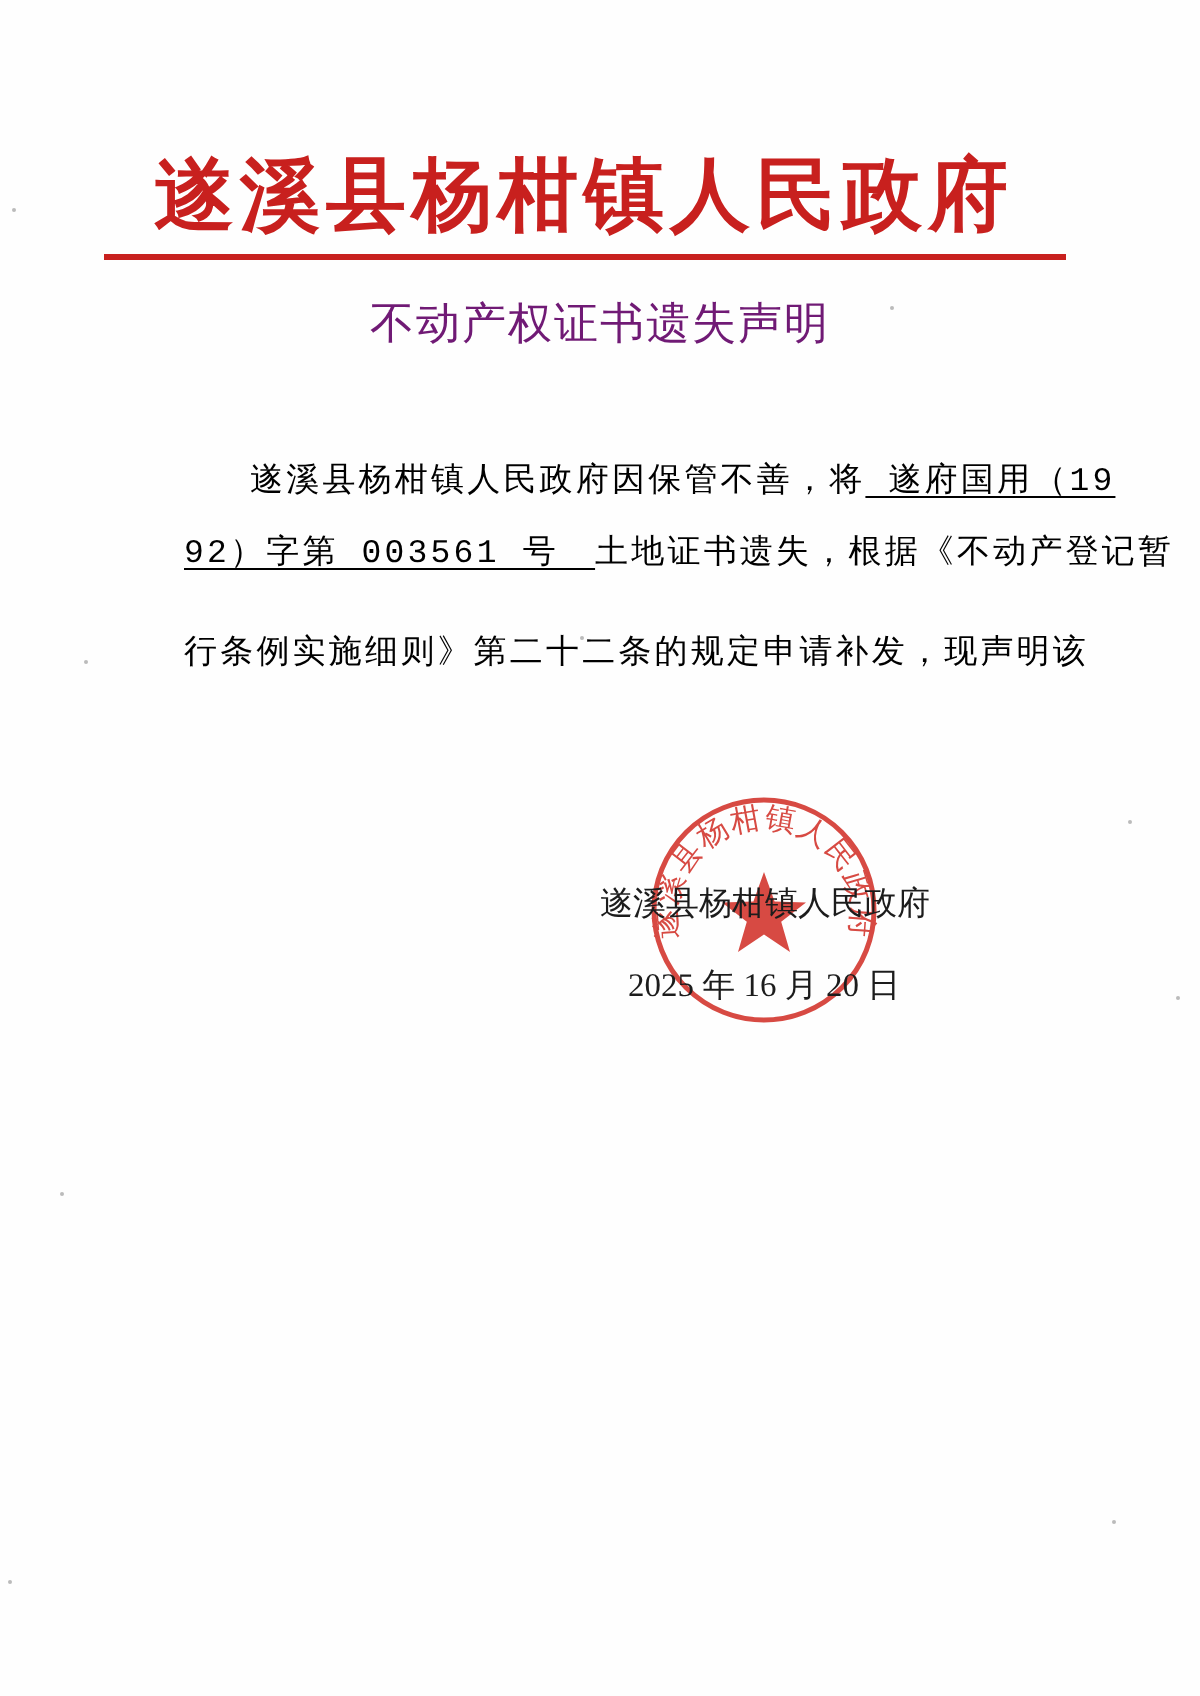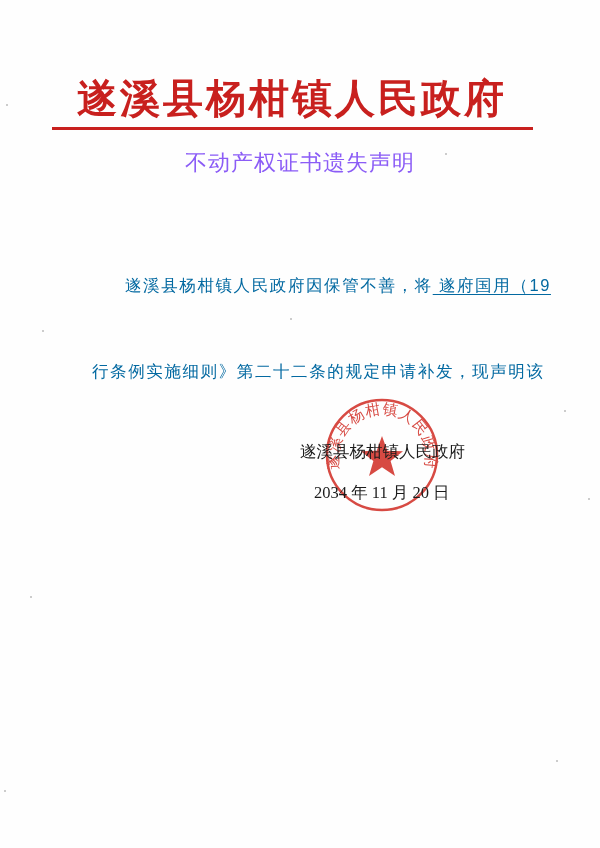--- a/index.html
+++ b/index.html
@@ -44,34 +44,33 @@
     }
     .doc-title {
       position: absolute;
       left: 0;
       top: 148px;
       width: 600px;
       text-align: center;
       font-family: "DejaVu Sans", "Liberation Sans", sans-serif;
       font-size: 22px;
       letter-spacing: 1px;
-      color: #8b5cf6;
+      color: #701a75;
       line-height: 30px;
     }
     .body-text {
       position: absolute;
       left: 92px;
       width: 412px;
-      font-family: Liberation Sans, sans-serif;
+      font-family: Liberation Mono, monospace;
       font-size: 16.5px;
-      color: #0369a1;
+      color: #000000;
       letter-spacing: 1.6px;
       line-height: 30px;
       white-space: nowrap;
-      margin-top: 44px;
     }
     .line1 { top: 226px; left: 125px; }
     .line2 { top: 262px; }
     .line3 { top: 312px; }
     .line4 { top: 330px; }
     .line5 { top: 366px; left: 125px; }
     .u {
       text-decoration: underline;
       text-underline-offset: 3px;
     }
@@ -119,35 +118,38 @@
 <div class="page">
 
   <div class="masthead">遂溪县杨柑镇人民政府</div>
   <div class="red-rule"></div>
 
   <div class="doc-title">不动产权证书遗失声明</div>
 
   <div class="body-text line1">
     <span>遂溪县杨柑镇人民政府因保管不善，将</span><span class="u"> 遂府国用（19</span>
   </div>
+  <div class="body-text line2">
+    <span class="u">92）字第 003561 号　</span><span>土地证书遗失，根据《不动产登记暂</span>
+  </div>
   <div class="body-text line3">行条例实施细则》第二十二条的规定申请补发，现声明该</div>
 
   <svg class="seal" viewBox="0 0 118 118">
     <defs>
       <path id="sealArc" d="M 18 78 A 44 44 0 1 1 100 78" fill="none"></path>
     </defs>
     <circle cx="59" cy="59" r="55" fill="none" stroke="#d2322a" stroke-width="2.5"></circle>
     <text font-family="DejaVu Serif, serif" font-size="15" fill="#d2322a" letter-spacing="1">
       <textPath href="#sealArc" startOffset="50%" text-anchor="middle">遂溪县杨柑镇人民政府</textPath>
     </text>
     <polygon fill="#d2322a" points="59,40 64.3,54.7 80,55.3 67.6,64.9 72,80 59,71.2 46,80 50.4,64.9 38,55.3 53.7,54.7"></polygon>
   </svg>
 
   <div class="sign-org">遂溪县杨柑镇人民政府</div>
-  <div class="sign-date">2034 年 11 月 20 日</div>
+  <div class="sign-date">2025 年 16 月 20 日</div>
 
   <div class="speck" style="left:6px;top:104px;"></div>
   <div class="speck" style="left:445px;top:153px;"></div>
   <div class="speck" style="left:42px;top:330px;"></div>
   <div class="speck" style="left:290px;top:318px;"></div>
   <div class="speck" style="left:564px;top:410px;"></div>
   <div class="speck" style="left:588px;top:498px;"></div>
   <div class="speck" style="left:30px;top:596px;"></div>
   <div class="speck" style="left:556px;top:760px;"></div>
   <div class="speck" style="left:4px;top:790px;"></div>

